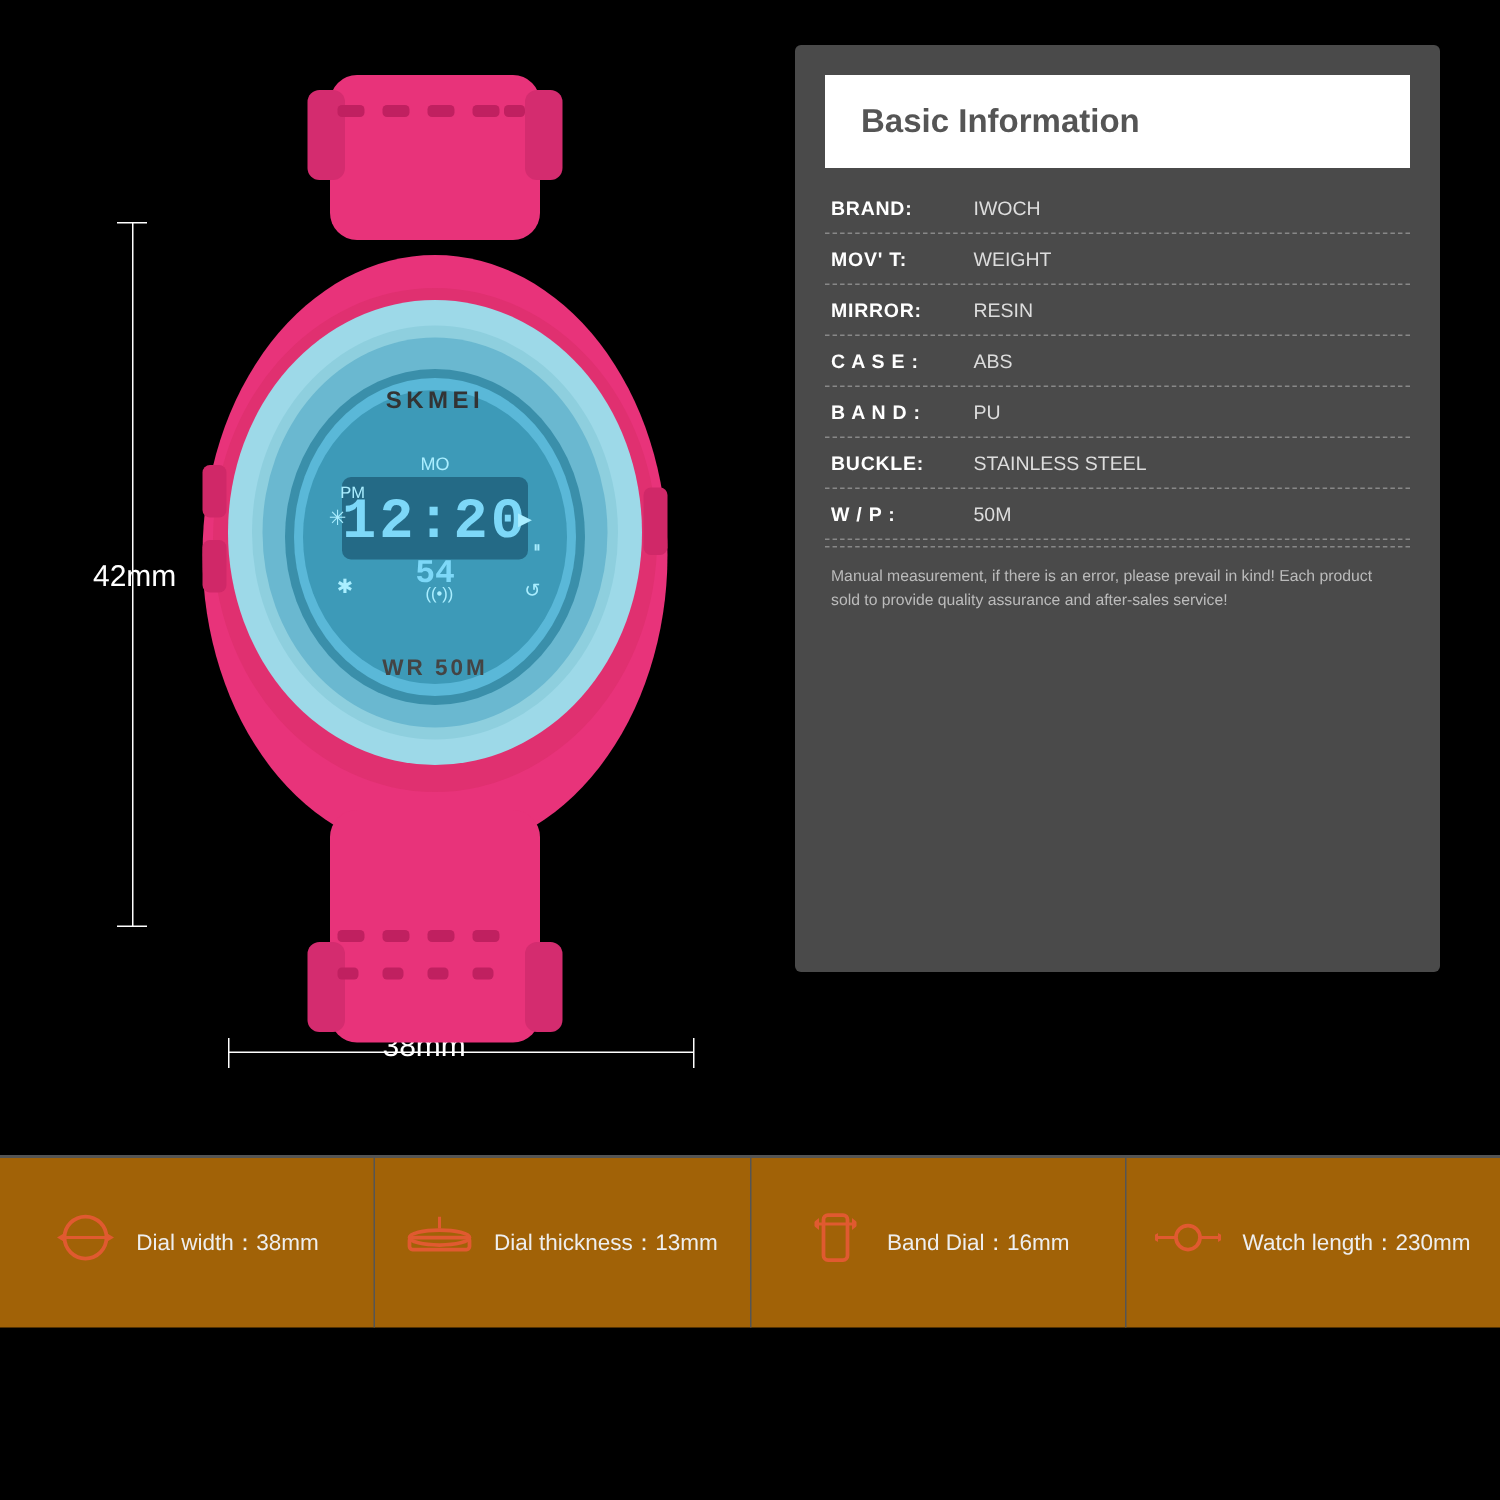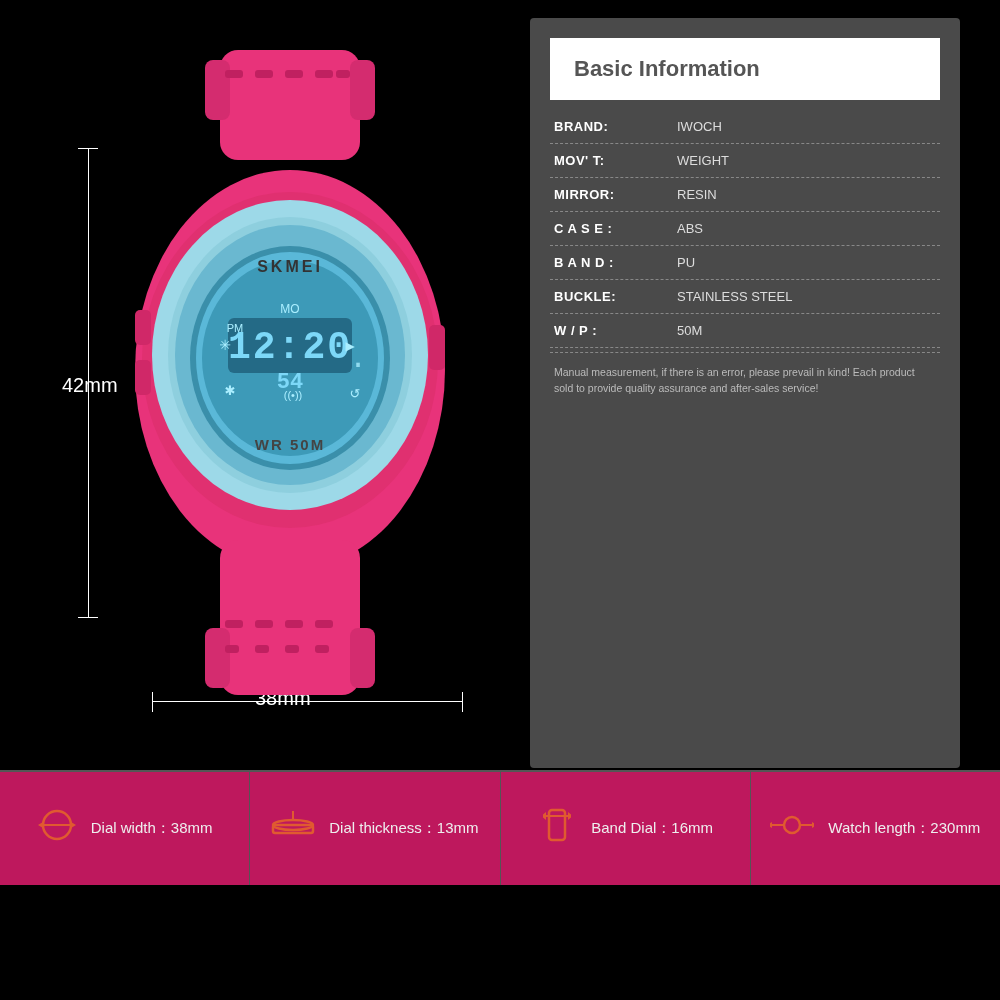--- a/index.html
+++ b/index.html
@@ -102,23 +102,23 @@
       position: absolute;
       top: 50px;
       left: 110px;
       width: 360px;
       height: 650px;
     }
 
     
     .info-panel {
       width: 430px;
-      height: 750px;
+      height: 618px;
       background: #4a4a4a;
-      margin: 8px 20px 0 0;
+      margin: 20px 20px 0 0;
       border-radius: 4px;
       padding: 0;
       position: relative;
       top: 10px;
     }
 
     .info-header {
       background: #fff;
       padding: 18px 24px;
       margin: 20px 20px 0 20px;
@@ -131,21 +131,20 @@
 
     .info-table {
       padding: 10px 20px;
     }
 
     .info-row {
       display: flex;
       align-items: flex-start;
       padding: 9px 4px;
       border-bottom: 1px dashed #888;
-      gap: 28px;
     }
     .info-row:last-of-type {
       border-bottom: none;
     }
 
     .info-key {
       font-weight: bold;
       font-size: 13px;
       color: #fff;
       min-width: 95px;
@@ -176,21 +175,21 @@
       line-height: 1.5;
       border-top: 1px dashed #888;
       margin-top: 4px;
     }
 
     
     .specs-bar {
       display: flex;
       width: 1000px;
       height: 115px;
-      background: #be185d;
+      background: #a16207;
       border-top: 2px solid #555;
     }
 
     .spec-item {
       flex: 1;
       display: flex;
       align-items: center;
       justify-content: center;
       gap: 14px;
       border-right: 1px solid #555;

